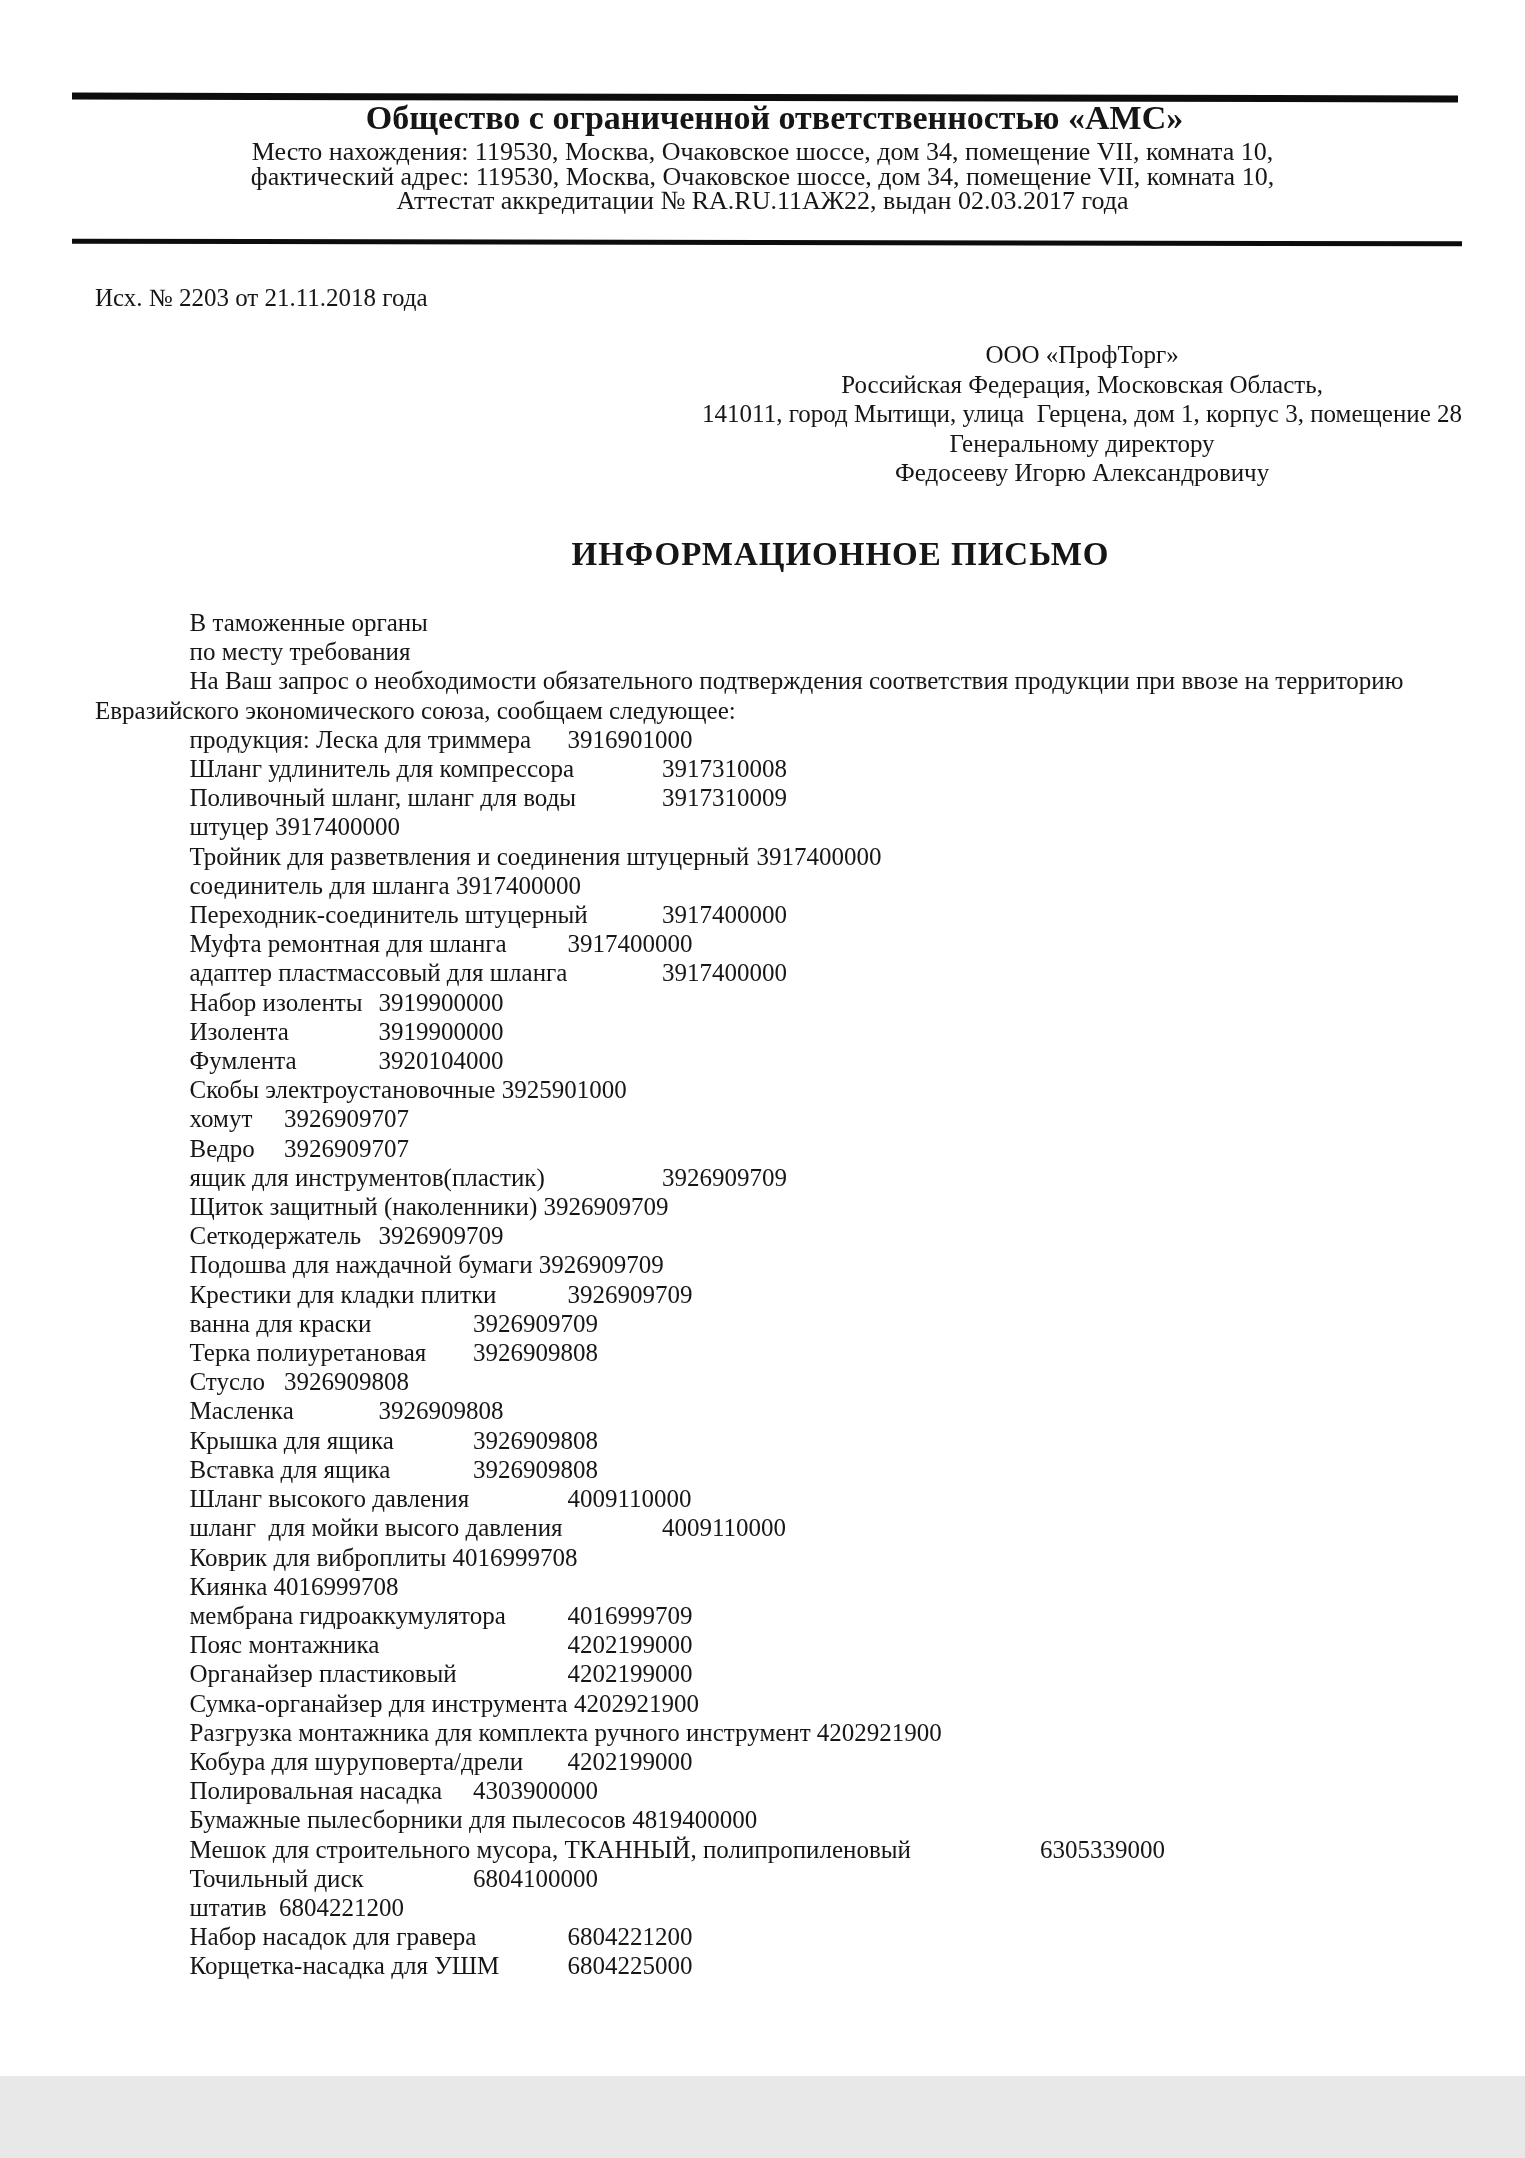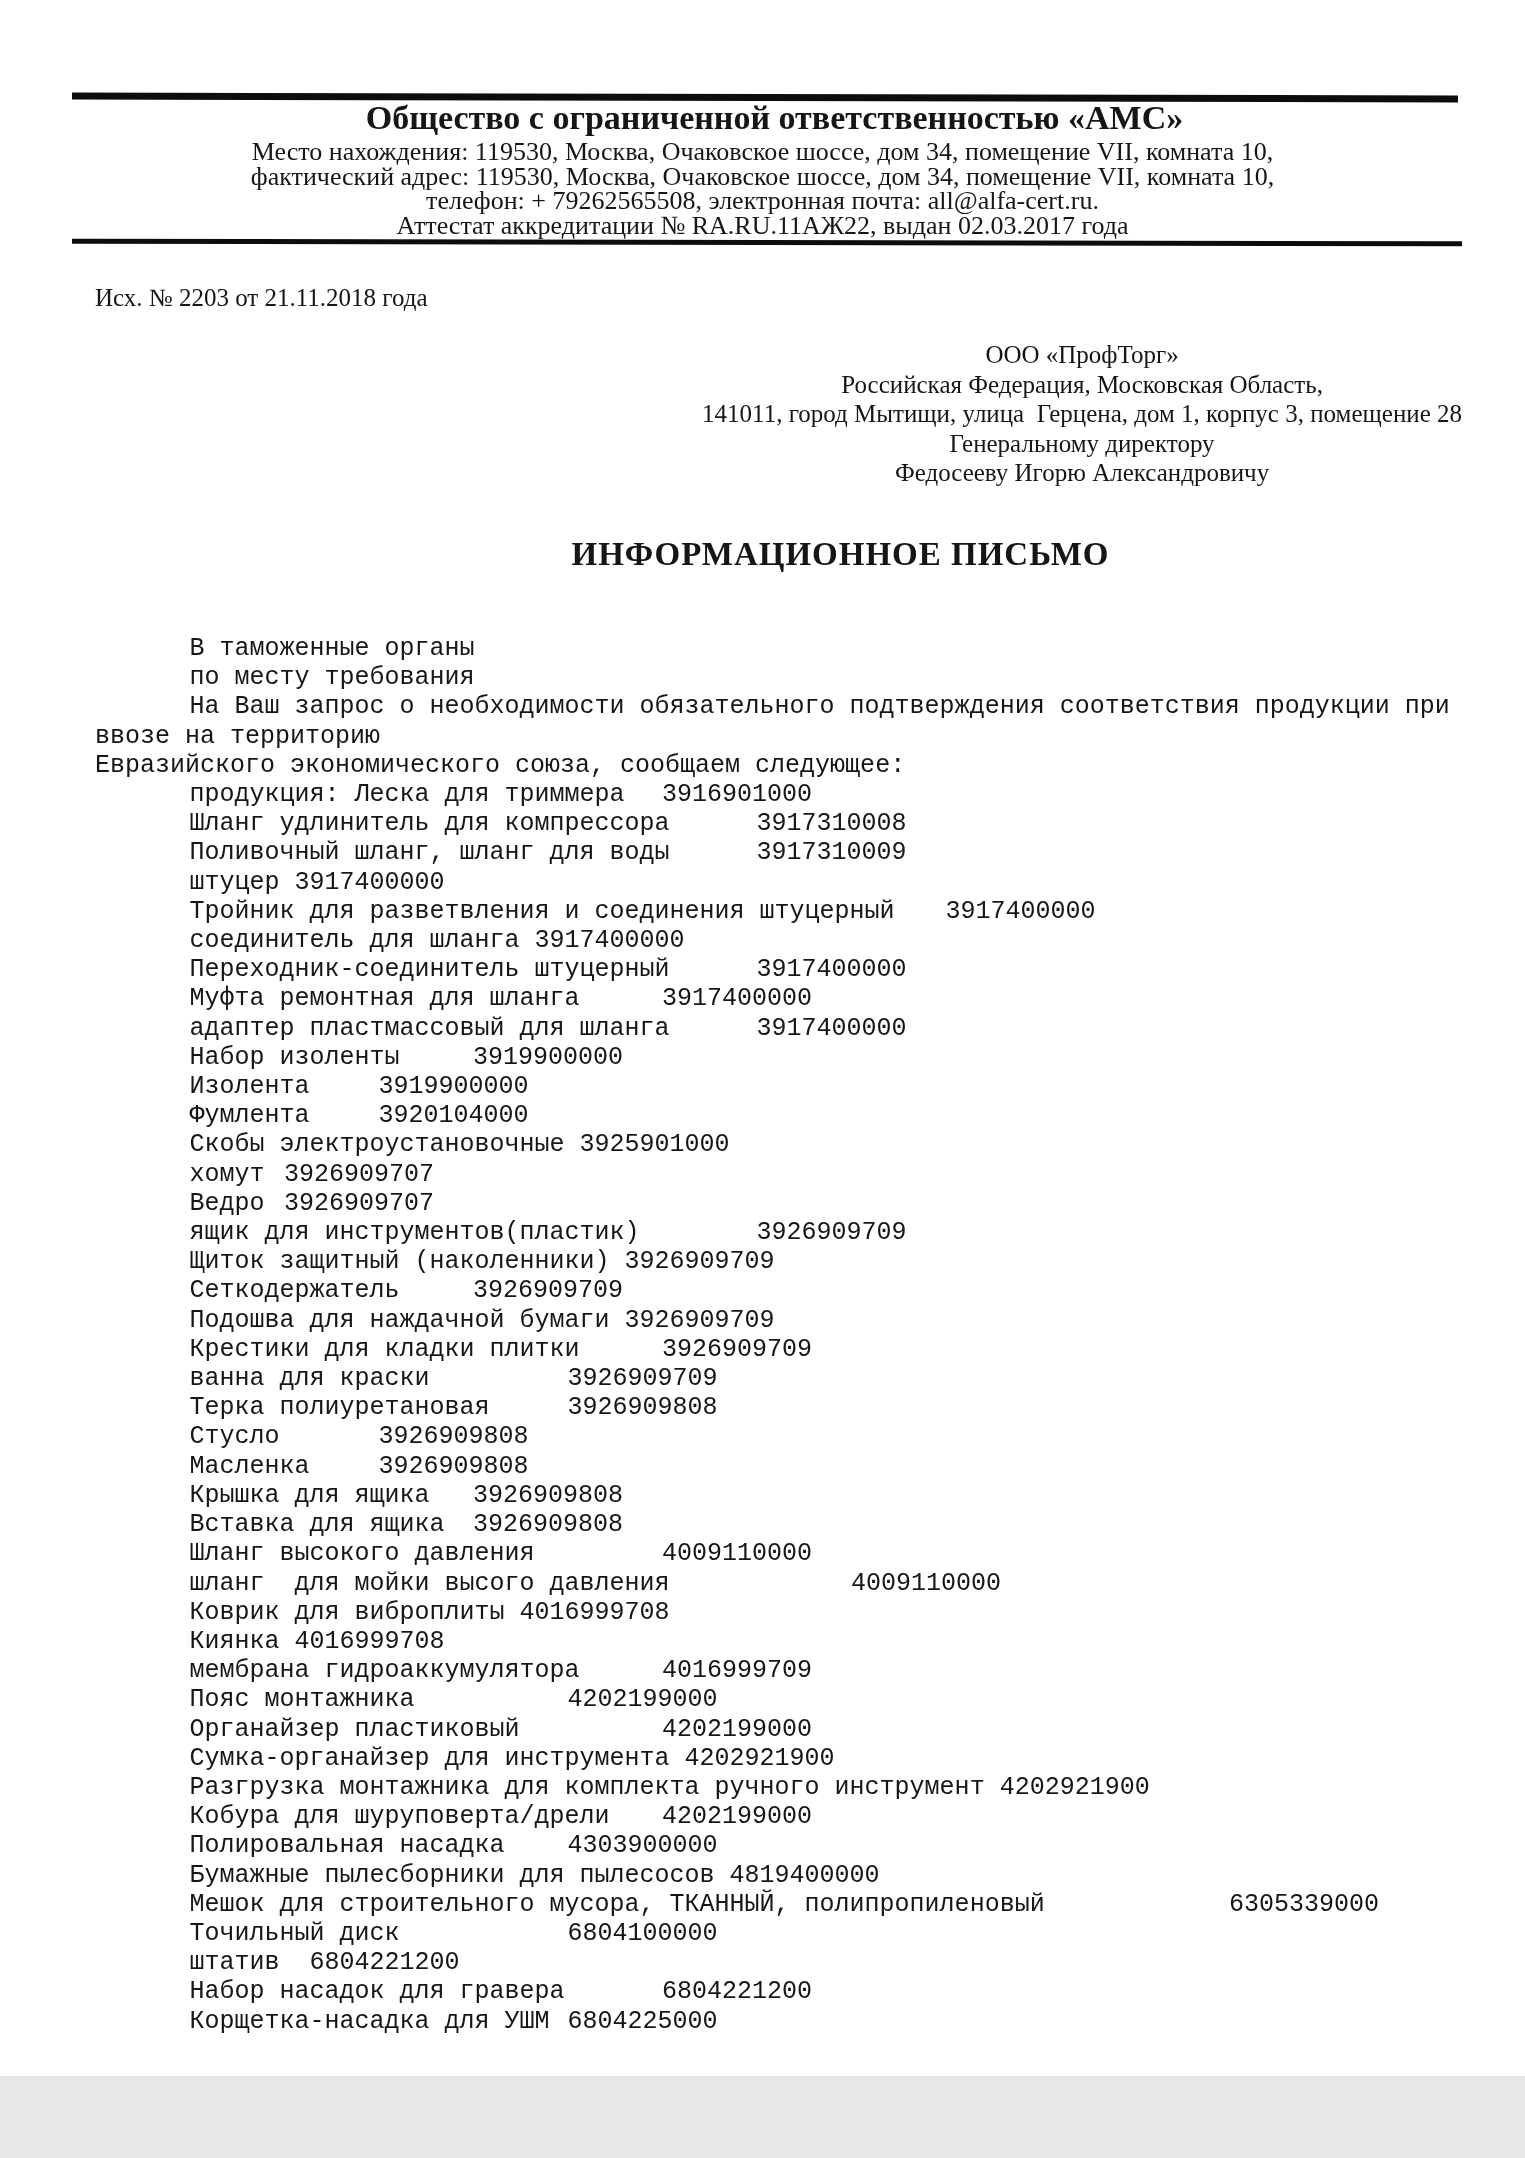--- a/index.html
+++ b/index.html
@@ -36,22 +36,22 @@
   }
   .addressee-line { white-space: pre; }
 
   .letter-title {
     position: absolute; top: 536px; left: 0; width: 1525px;
     text-align: center; font-size: 33px; font-weight: 700;
     letter-spacing: 1px; transform: translateX(78px); white-space: pre;
   }
 
   .letter-body {
-    position: absolute; top: 634px; left: 95px; width: 1420px;
-    font-size: 25px; line-height: 29.2px; font-family: Liberation Mono, monospace;
+    position: absolute; top: 608px; left: 95px; width: 1420px;
+    font-size: 25px; line-height: 29.2px;
   }
   .body-line {
     white-space: pre-wrap;
     -moz-tab-size: 94.5px;
     tab-size: 94.5px;
   }
 
   .stray-mark {
     position: absolute; left: 92px; top: 2092px;
     font-size: 22px; color: #3d3d3d;
@@ -61,21 +61,20 @@
 <body>
 
 <div class="page">
 
   <div class="letterhead">
     <div class="rule rule-top"></div>
     <div class="company-title">Общество с ограниченной ответственностью «АМС»</div>
     <div class="letterhead-lines">
         <div class="letterhead-line">Место нахождения: 119530, Москва, Очаковское шоссе, дом 34, помещение VII, комната 10,</div>
         <div class="letterhead-line">фактический адрес: 119530, Москва, Очаковское шоссе, дом 34, помещение VII, комната 10,</div>
-        <div class="letterhead-line">телефон: + 79262565508, электронная почта: all@alfa-cert.ru.</div>
         <div class="letterhead-line">Аттестат аккредитации № RA.RU.11АЖ22, выдан 02.03.2017 года</div>
       </div>
     <div class="rule rule-bottom"></div>
   </div>
 
   <div class="ref-line">Исх. № 2203 от 21.11.2018 года</div>
 
   <div class="addressee">
       <div class="addressee-line">ООО «ПрофТорг»</div>
       <div class="addressee-line">Российская Федерация, Московская Область,</div>

